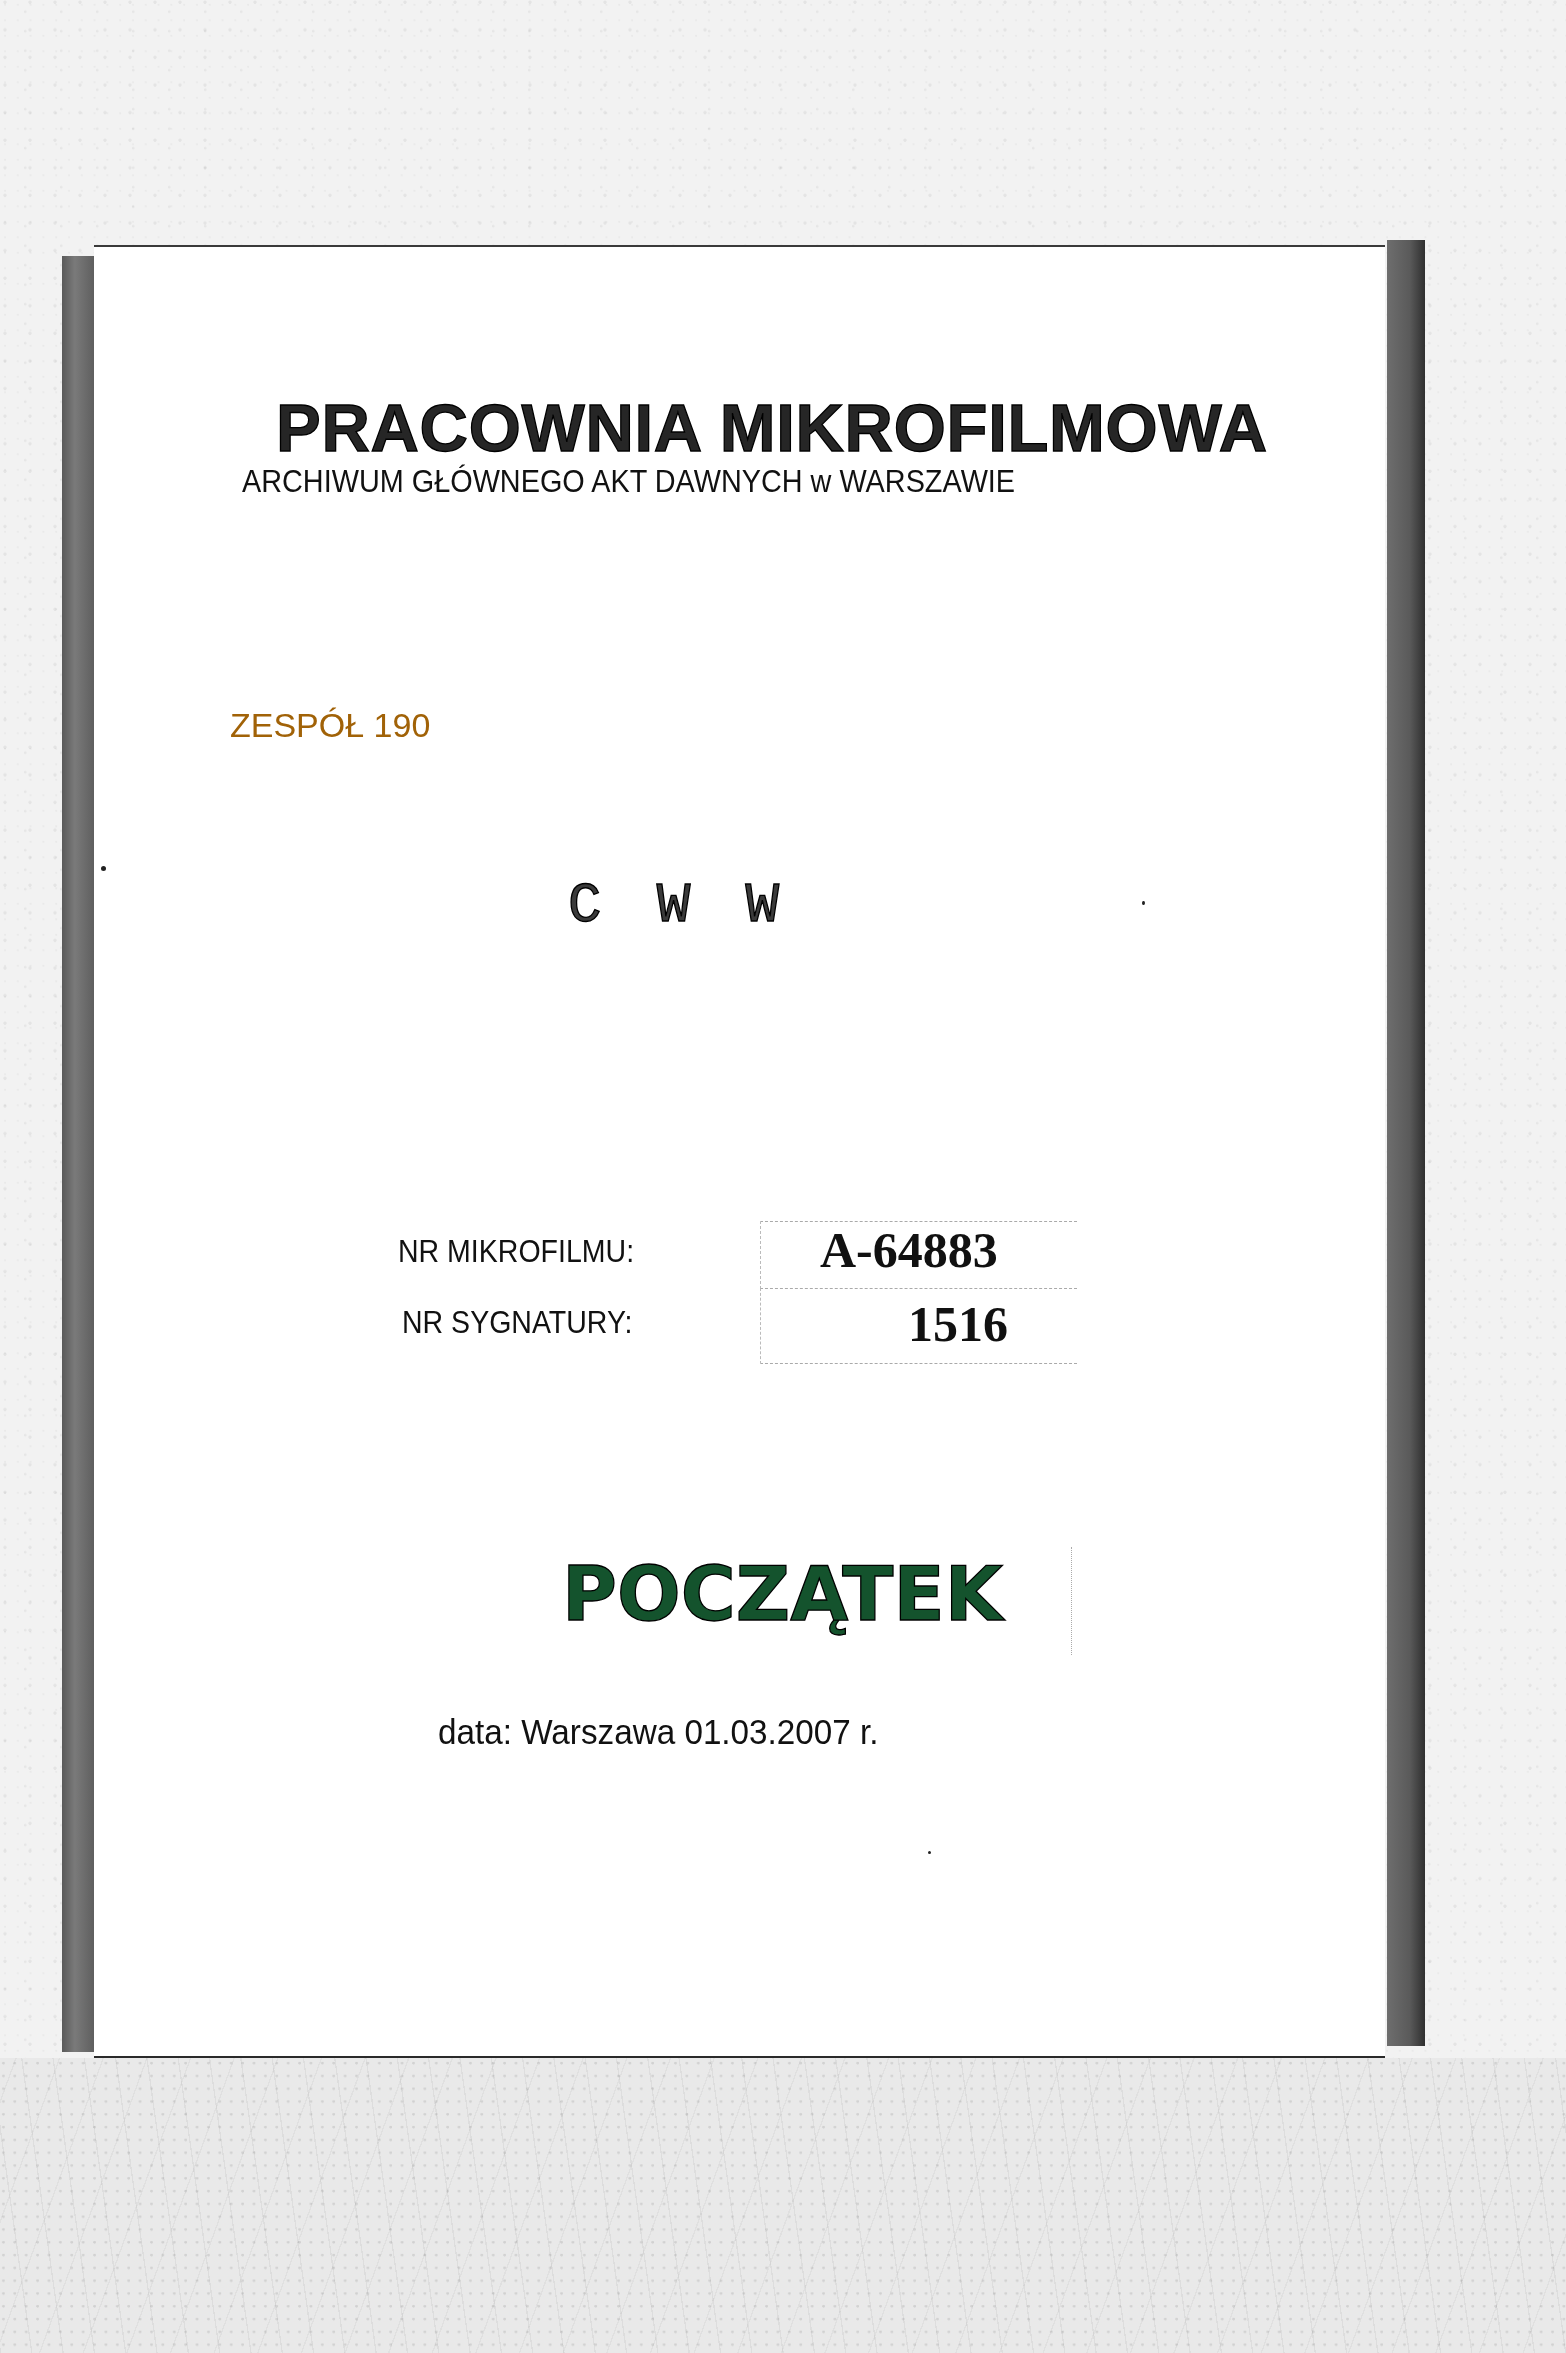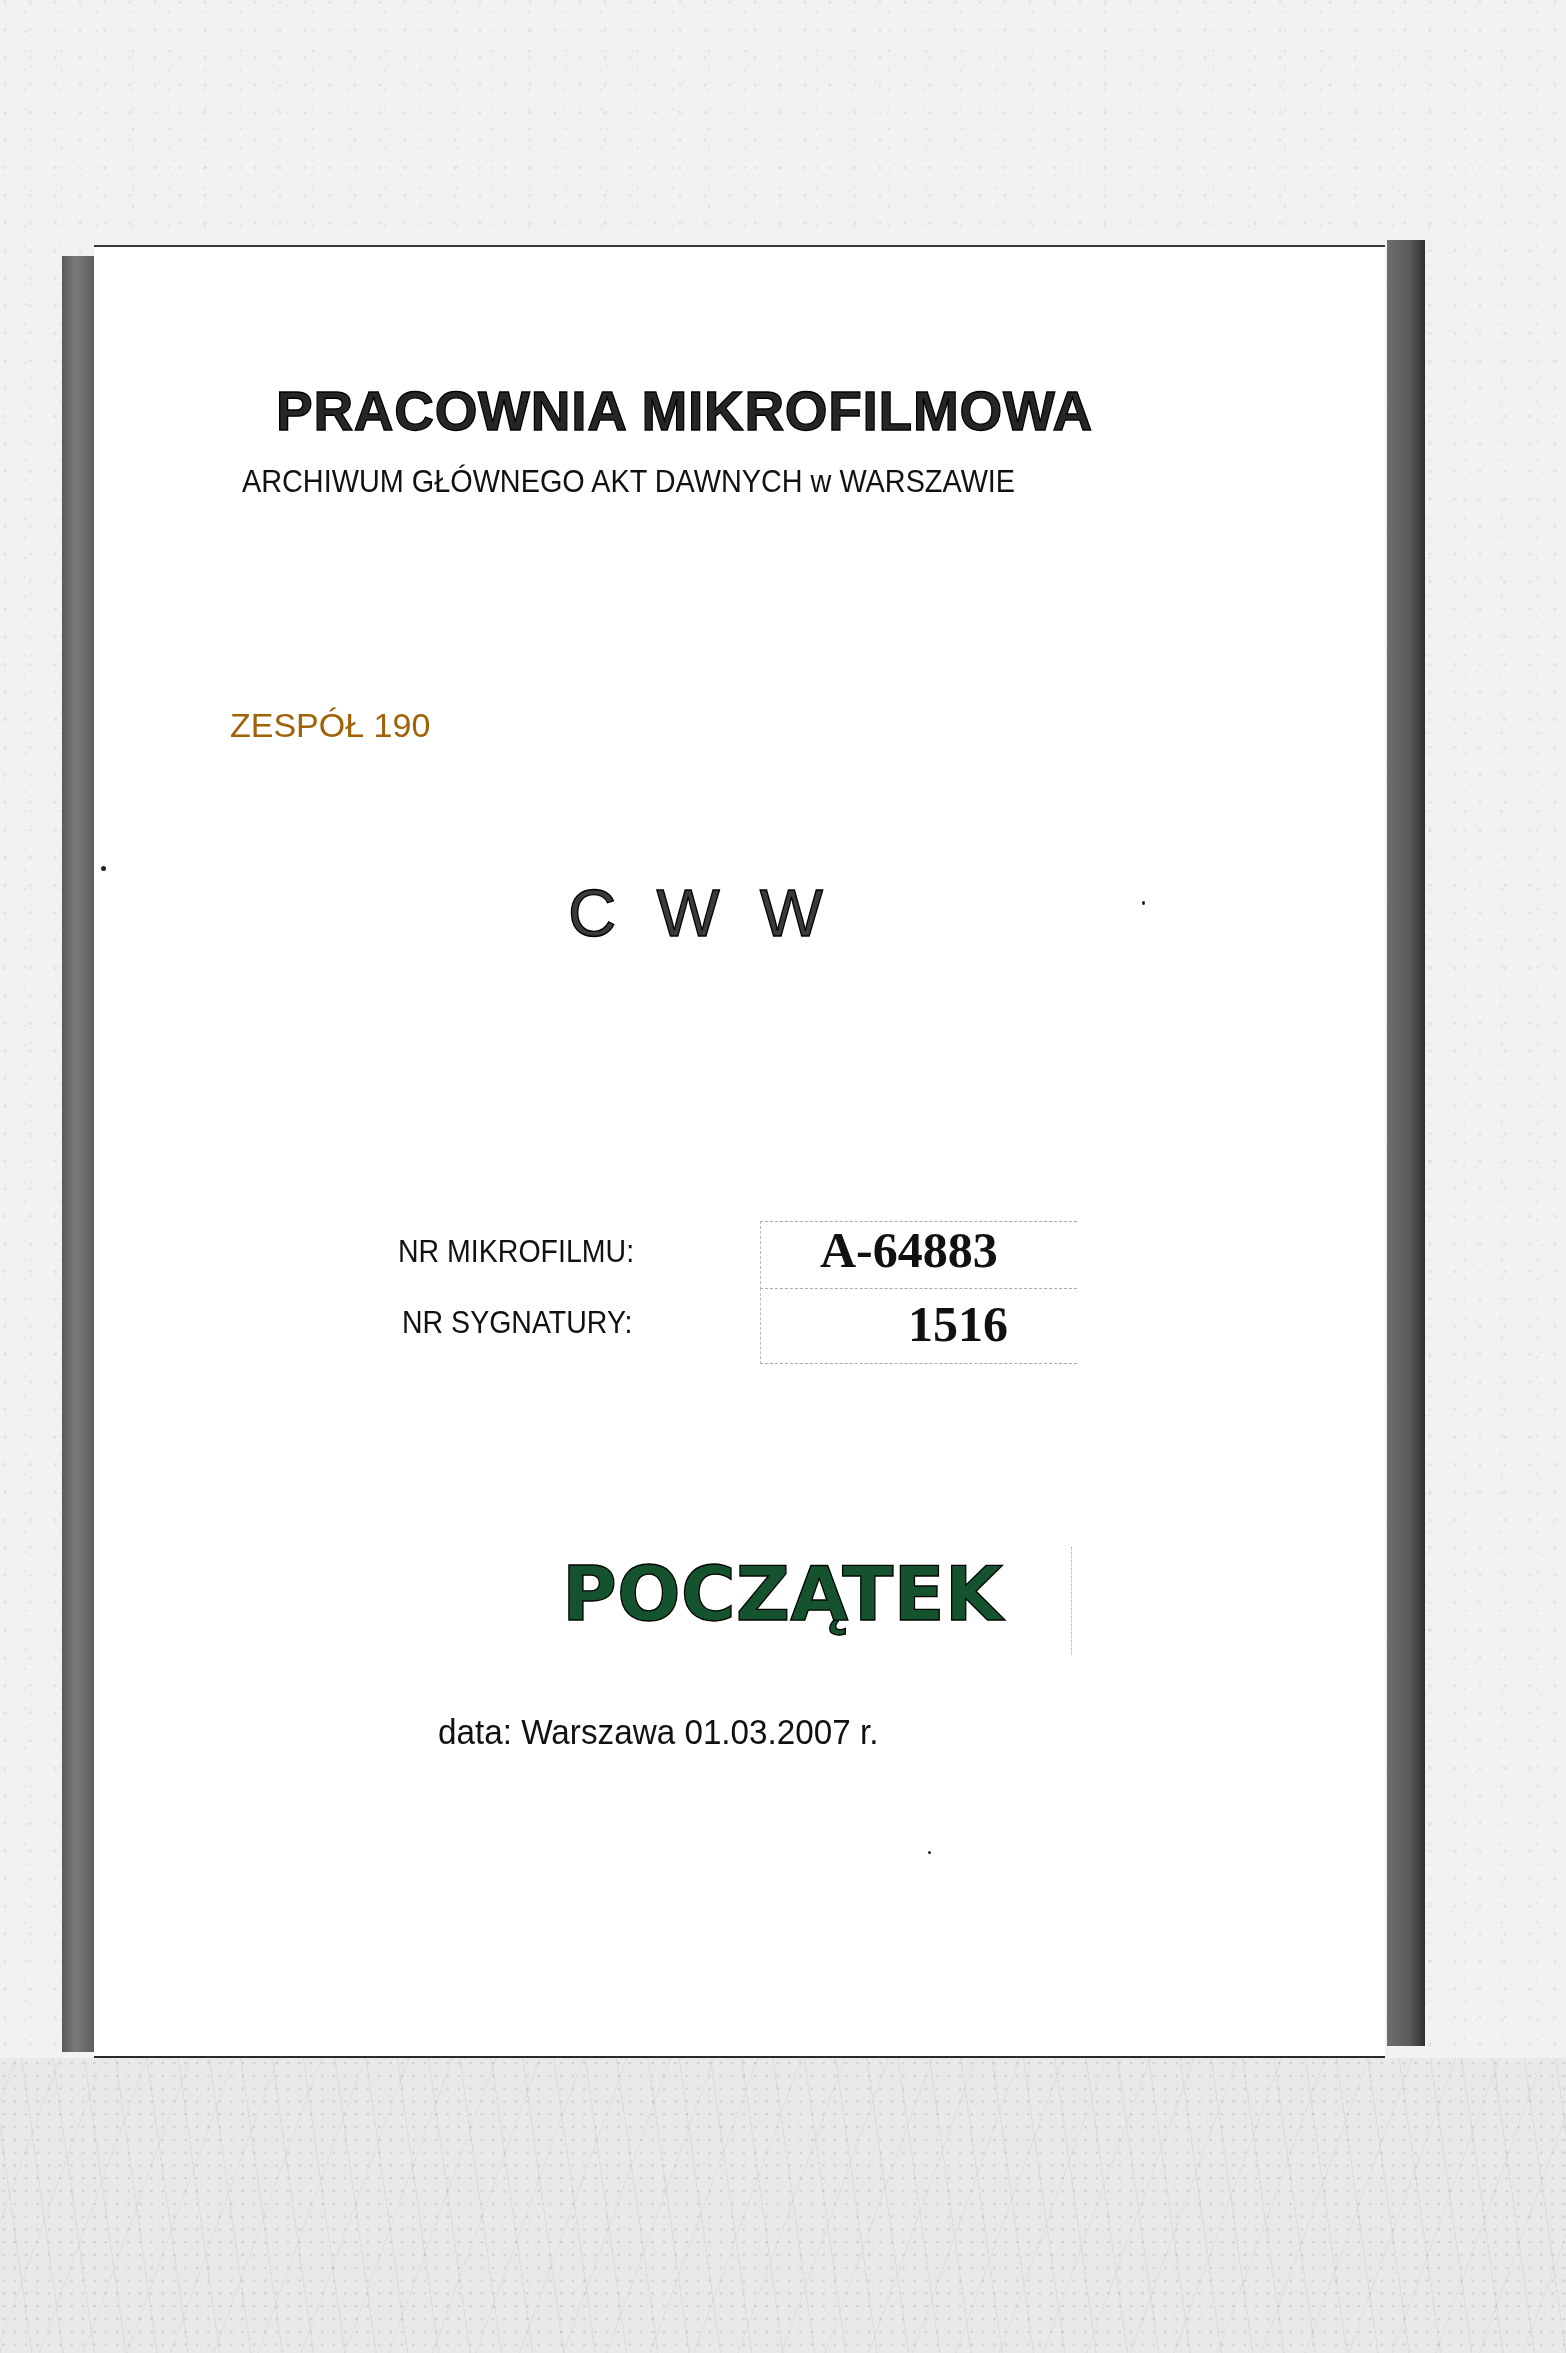--- a/index.html
+++ b/index.html
@@ -53,24 +53,24 @@
     .bar-left { left: 62px; top: 256px; width: 32px; height: 1796px; }
     .bar-right { left: 1387px; top: 240px; width: 38px; height: 1806px; background: linear-gradient(90deg, #6e6e6e, #5a5a5a 60%, #2f2f2f); }
 
     .txt {
       position: absolute;
       white-space: nowrap;
       margin: 0;
     }
     .title {
       left: 276px;
-      top: 379px;
+      top: 389px;
       font-family: "Liberation Sans", sans-serif;
       font-weight: bold;
-      font-size: 55px;
+      font-size: 67px;
       letter-spacing: 0.7px;
       color: #262626;
       -webkit-text-stroke: 1.3px #000;
     }
     .subtitle {
       left: 242px;
       top: 464px;
       font-family: "Liberation Sans", sans-serif;
       font-size: 31px;
       transform: scaleX(0.93);
@@ -79,22 +79,22 @@
     }
     .zespol {
       left: 230px;
       top: 706px;
       font-size: 34px;
       color: #a16207;
     }
     .cww {
       left: 568px;
       top: 874px;
-      font-family: Liberation Sans, sans-serif;
-      font-size: 67px;
+      font-family: Liberation Mono, monospace;
+      font-size: 56px;
       color: #3a3a3a;
       -webkit-text-stroke: 1.3px #000;
       word-spacing: 13.5px;
       letter-spacing: 4px;
     }
     .label {
       font-size: 31px;
       color: #111;
       transform: scaleX(0.92);
       transform-origin: left;

